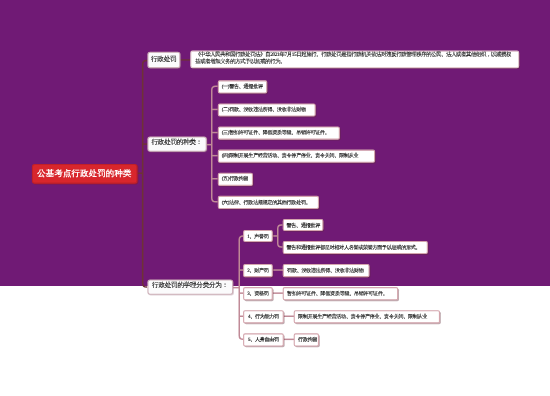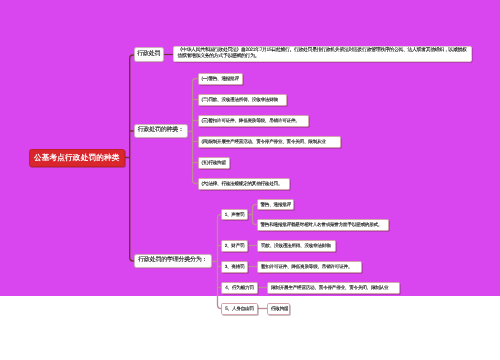--- a/index.html
+++ b/index.html
@@ -1,20 +1,20 @@
 <!DOCTYPE html>
 <html><head>
 <meta charset="utf-8">
 <title>mindmap</title>
 <style>
   html,body{margin:0;padding:0;background:#ffffff;}
   body{width:500px;height:360px;overflow:hidden;
        font-family:"Liberation Sans","DejaVu Sans",sans-serif;}
-  #stage{position:relative;width:500px;height:296px;background:#d946ef;
-       -webkit-font-smoothing:antialiased;text-rendering:geometricPrecision;}
+  #stage{position:relative;width:500px;height:260px;background:#701a75;
+       -webkit-font-smoothing:antialiased;text-rendering:geometricPrecision;font-family:Liberation Serif, serif;}
   svg#links{position:absolute;left:0;top:0;width:500px;height:360px;pointer-events:none;}
   .node{position:absolute;box-sizing:border-box;display:flex;align-items:center;
         white-space:nowrap;line-height:1.18;}
   .root{background:#d8262c;border:1px solid #c02028;border-radius:2.5px;color:#ffffff;box-shadow:0.8px 0.8px 0 rgba(150,25,32,0.55);
         font-size:7.6px;font-weight:700;justify-content:center;letter-spacing:.2px;}
   .lvl1{background:#fbfbfc;border:0.9px solid #cdb0b8;border-radius:2.5px;box-shadow:0.7px 0.7px 0 rgba(150,110,125,0.3);color:#1a1a1a;
         font-size:6px;letter-spacing:-0.25px;justify-content:center;
         -webkit-text-stroke:0.13px #1a1a1a;}
   .lvl2{background:#ffffff;border:0.75px solid #d4a5ad;border-radius:1.8px;box-shadow:1px 1px 0 -0.25px rgba(95,45,58,0.40);color:#232323;
         font-size:4.6px;letter-spacing:-0.25px;padding:0 3px;

